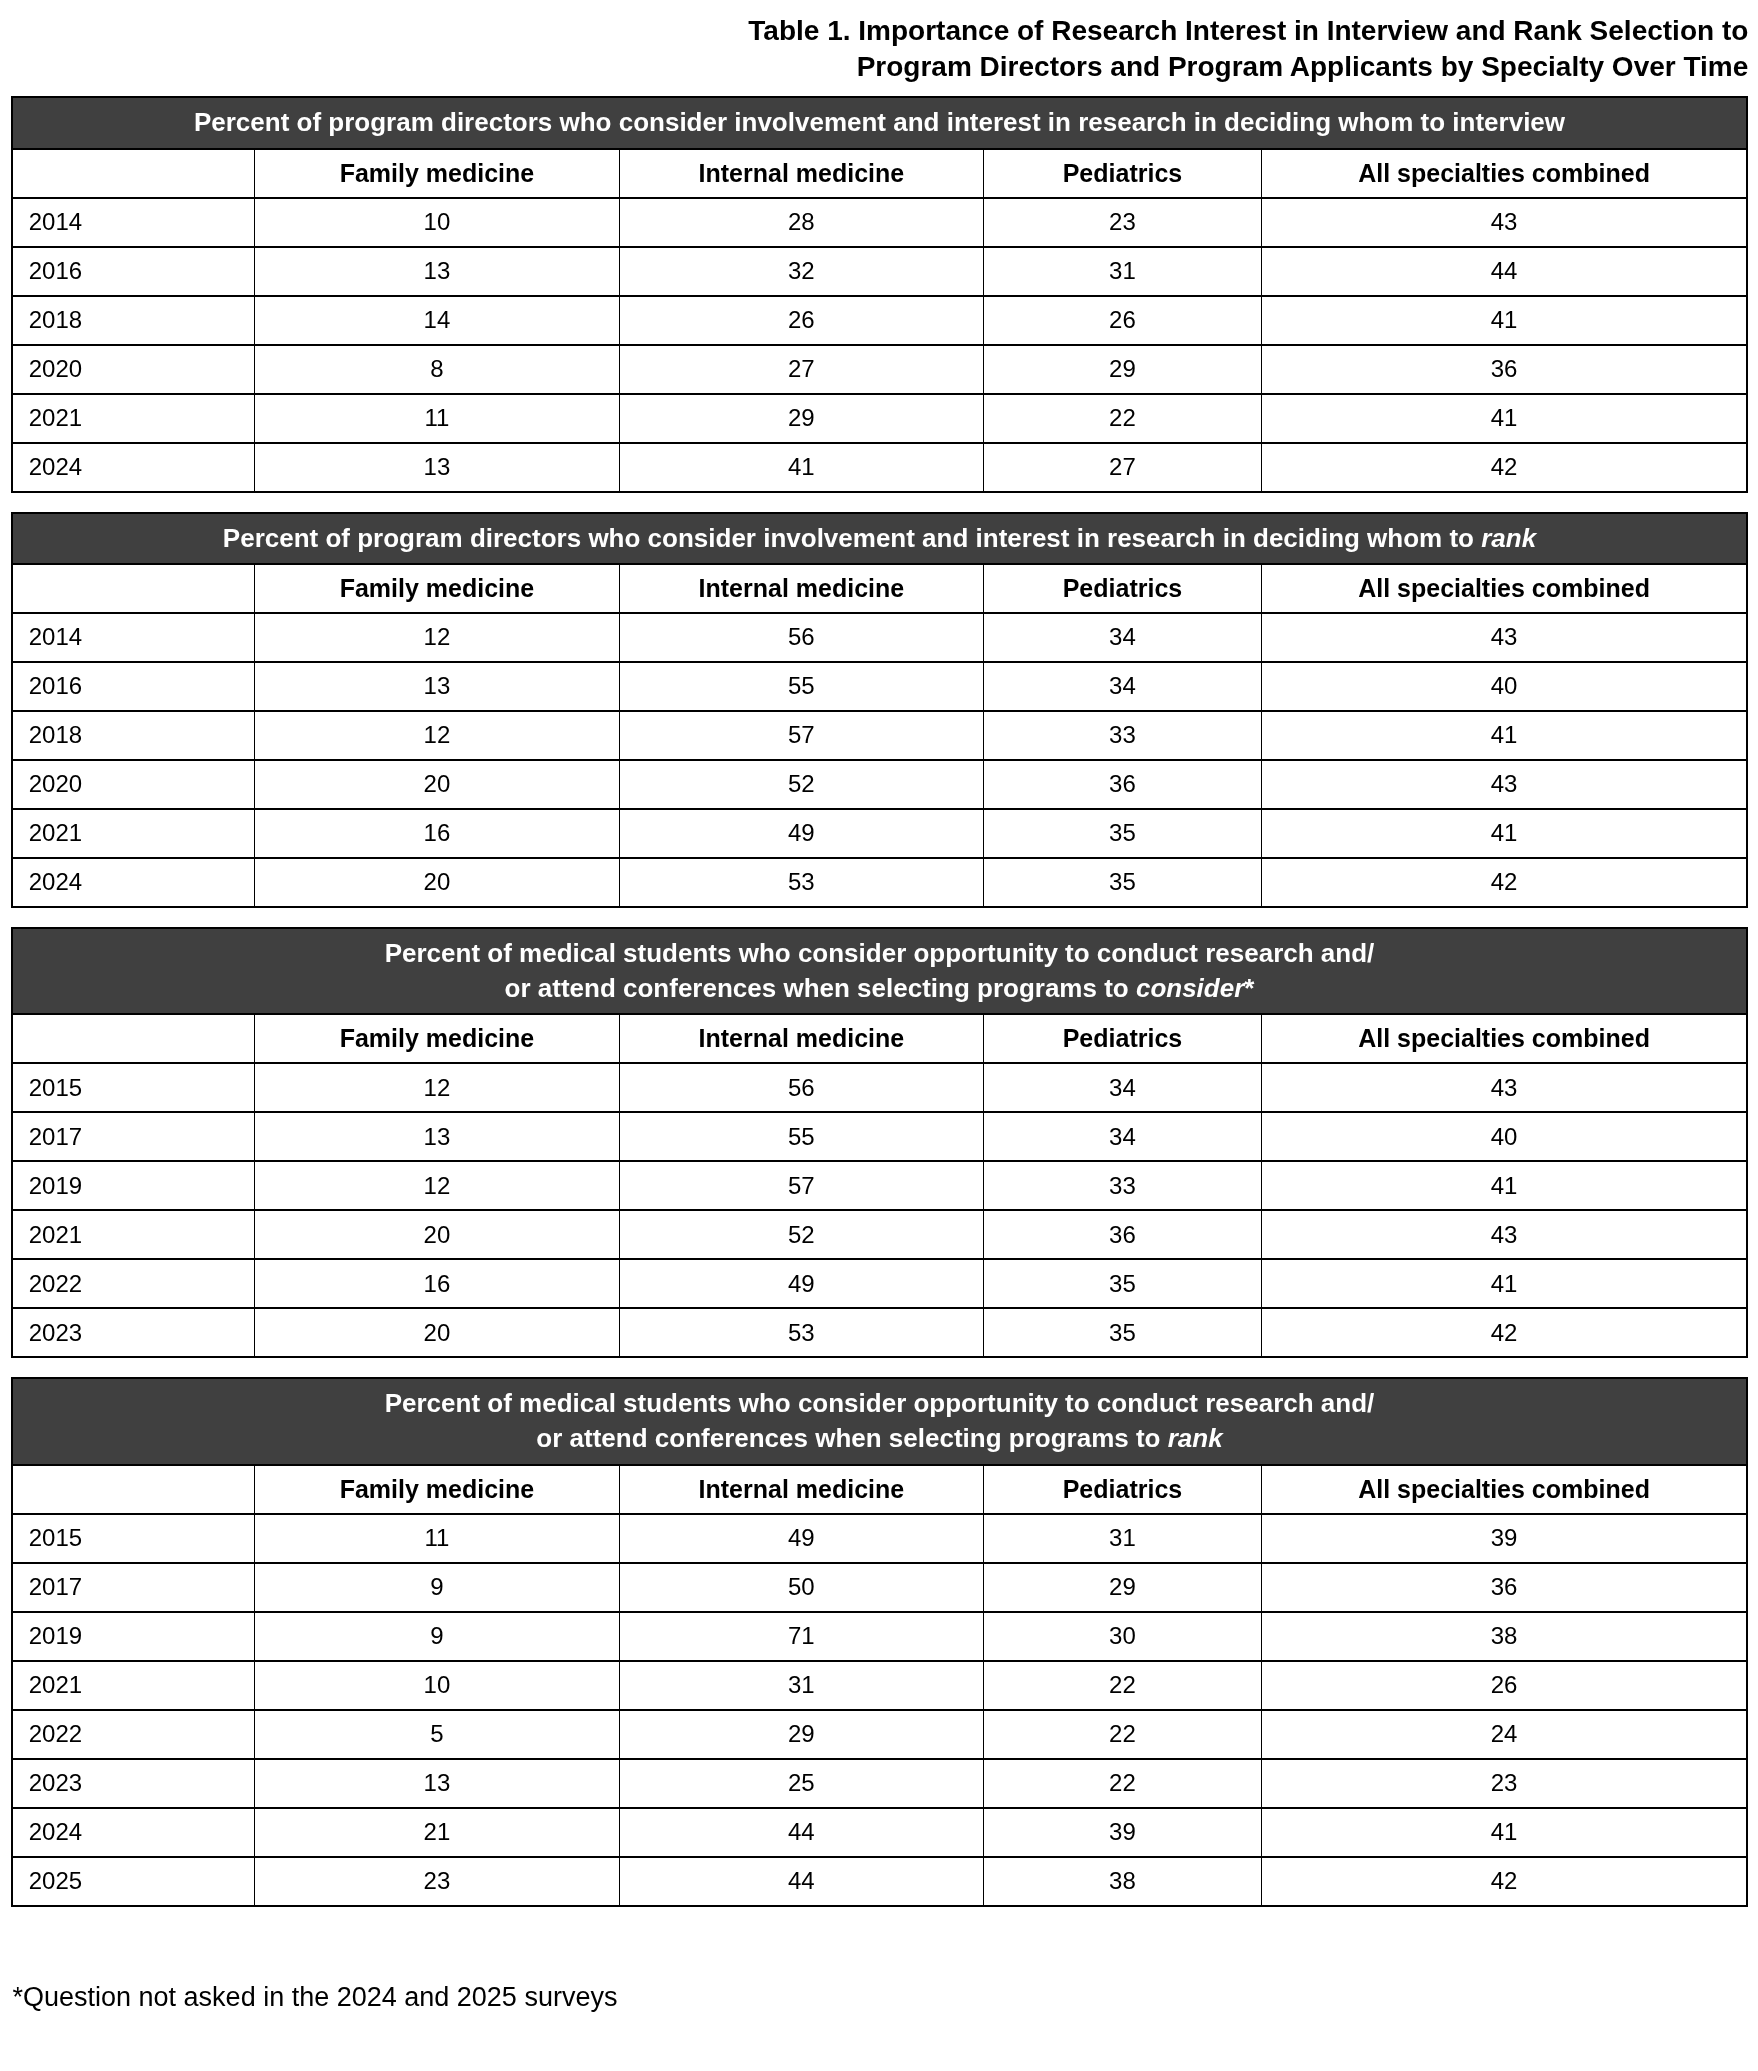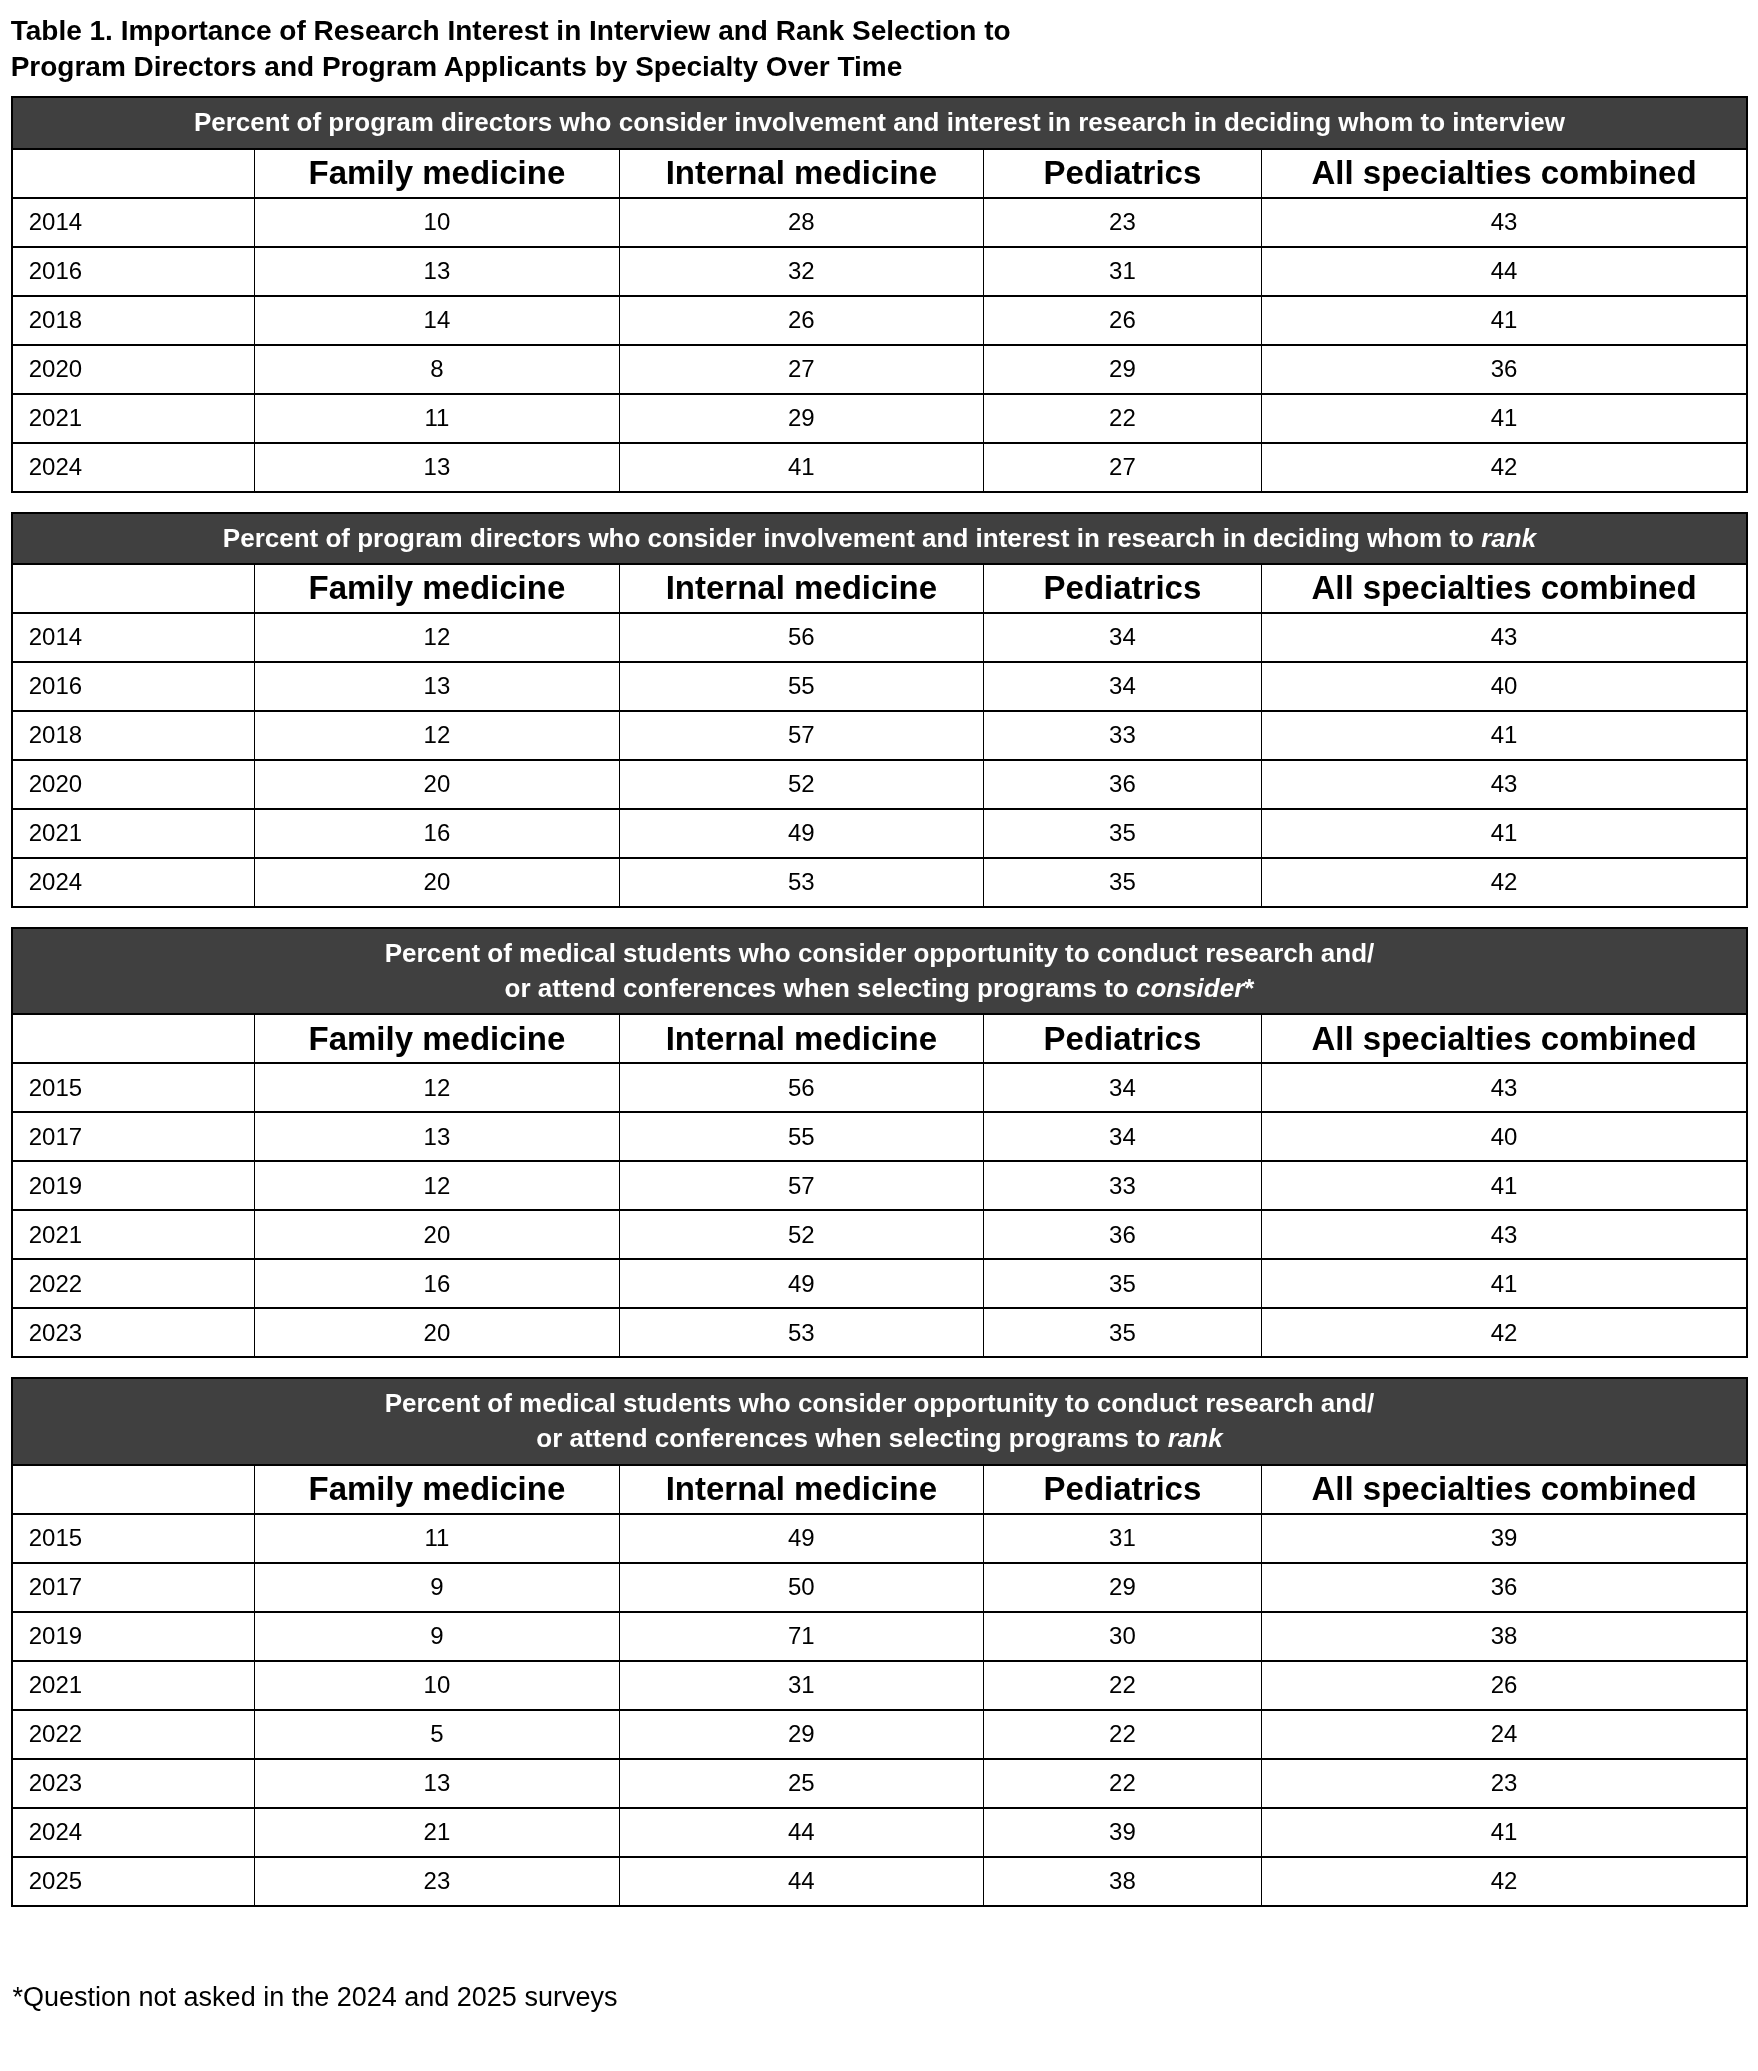--- a/index.html
+++ b/index.html
@@ -9,21 +9,21 @@
   }
   body {
     width: 1759px;
     height: 2071px;
     box-sizing: border-box;
     padding: 7.2px 10.7px 0 10.7px;
     font-family: "Liberation Sans", sans-serif;
     color: #000;
   }
   .page-title {
-    text-align: left;
+    text-align: right;
     font-weight: 700;
     font-size: 28px;
     line-height: 36px;
     margin: 5.4px 0 11.6px 0;
   }
   table.data-table {
     width: 100%;
     border-collapse: collapse;
     table-layout: fixed;
     margin-bottom: 19px;
@@ -36,21 +36,21 @@
     font-size: 26px;
     line-height: 35px;
     text-align: center;
     padding: 7.2px 9px;
     border: 2.7px solid #000;
   }
   .banner-line { text-align: center; }
   .banner-line em { font-style: italic; margin-top: 38px; }
   .col-head-row th {
     font-weight: 700;
-    font-size: 33px;
+    font-size: 25px;
     text-align: center;
     height: 47px;
     padding: 0 3.6px;
     border: 1.8px solid #000;
     border-top: 2.7px solid #000;
     border-bottom: 2.7px solid #000;
   }
   tbody td {
     font-size: 24px;
     text-align: center;

